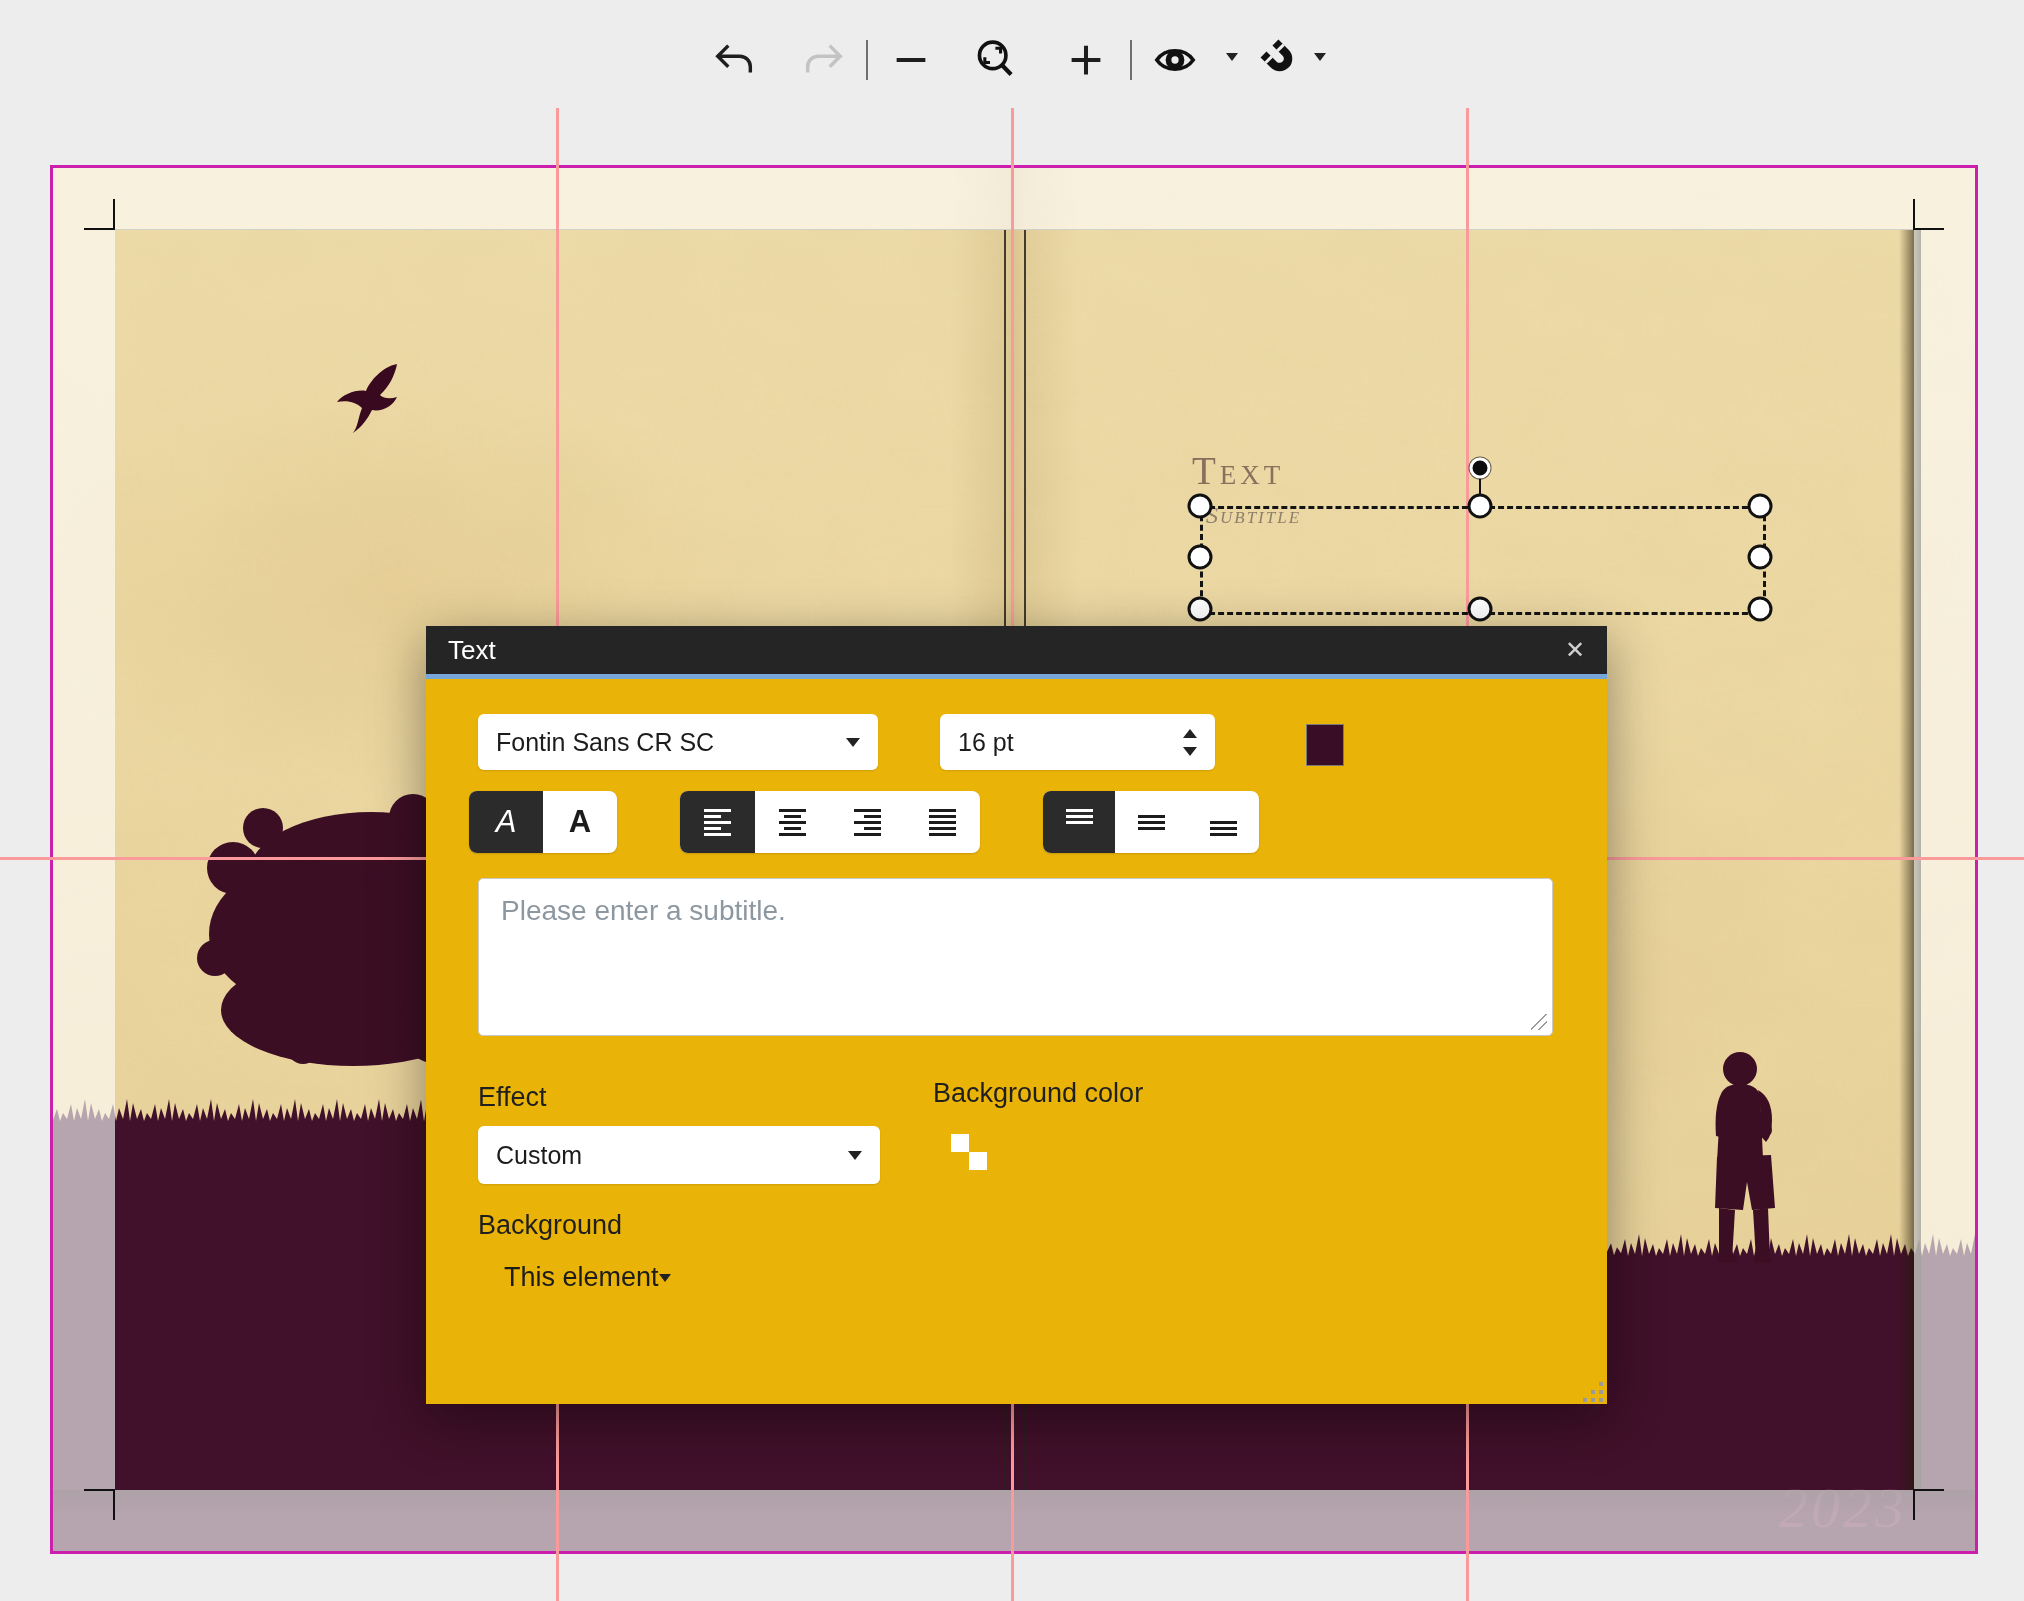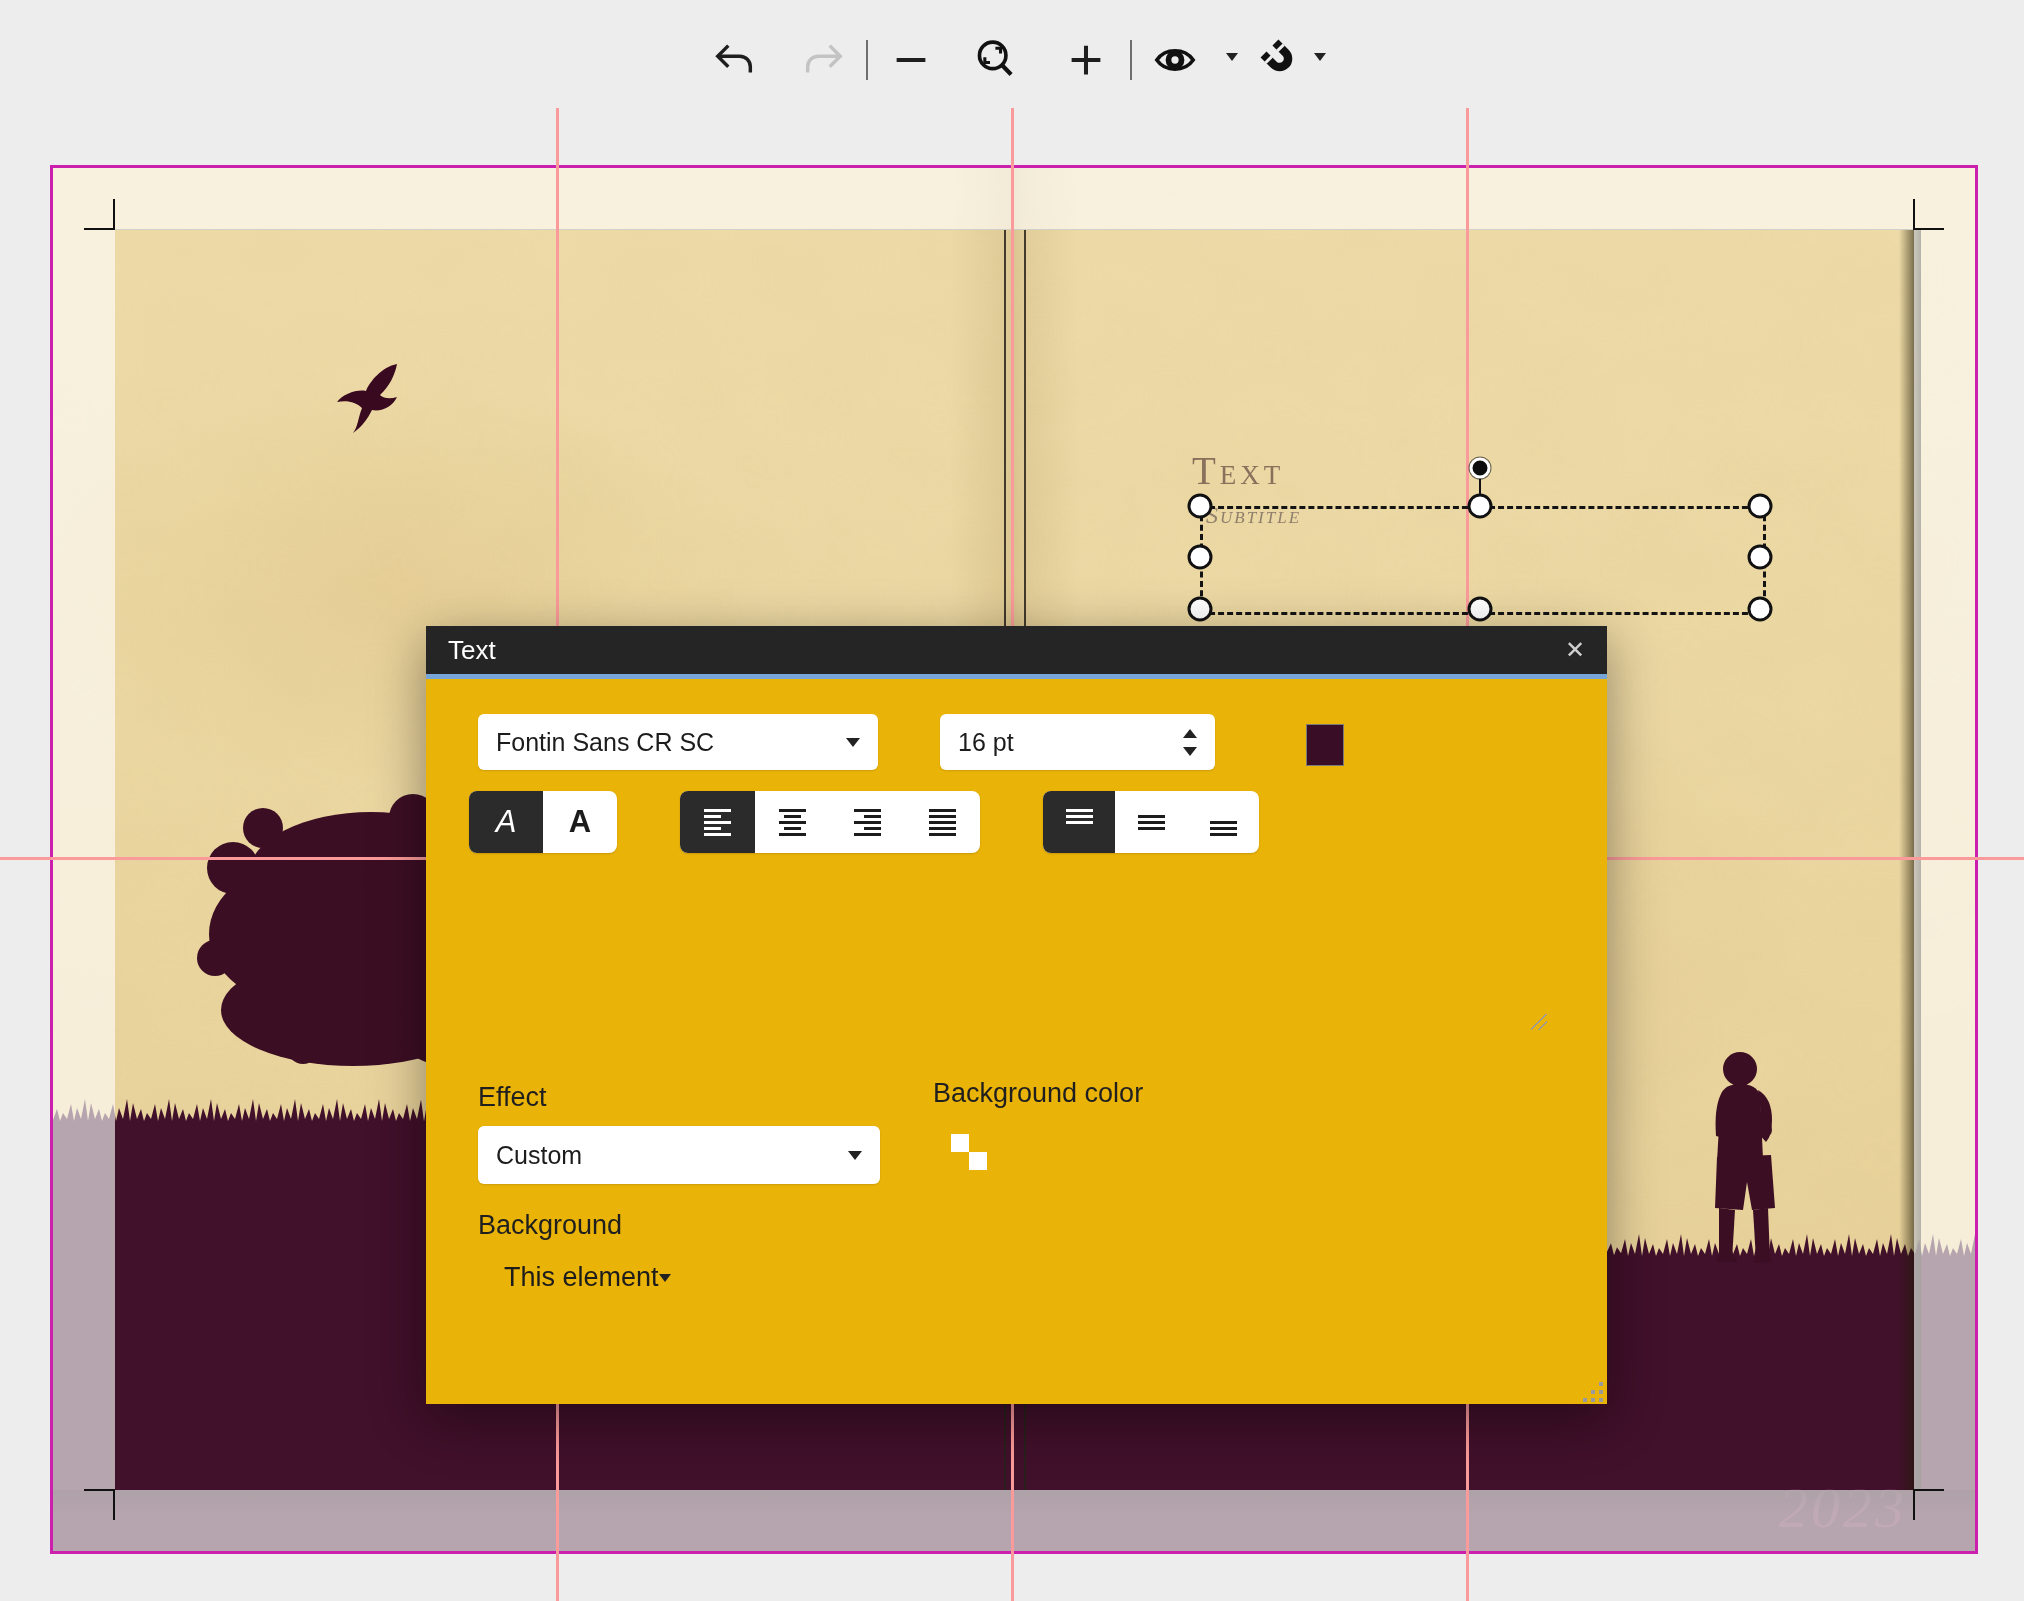--- a/index.html
+++ b/index.html
@@ -343,20 +343,21 @@
       </div>
       <div class="fbtn" style="width:72px">
         <span class="bars">
           <i style="left:0;top:12px;width:27px"></i>
             <i style="left:0;top:18px;width:27px"></i>
           <i style="left:0;top:24px;width:27px"></i>
           </span>
       </div>
     </div>
 
+    <textarea class="dlg-textarea" placeholder="Please enter a subtitle." style=""></textarea>
     <div class="ta-grip"></div>
 
     <div class="dlg-label" style="left:52px;top:456px">Effect</div>
     <div class="field" style="left:52px;top:500px;width:402px;height:58px">
       <span>Custom</span>
       <span class="caret"></span>
     </div>
 
     <div class="dlg-label" style="left:507px;top:452px">Background color</div>
     <div class="checker"></div>

